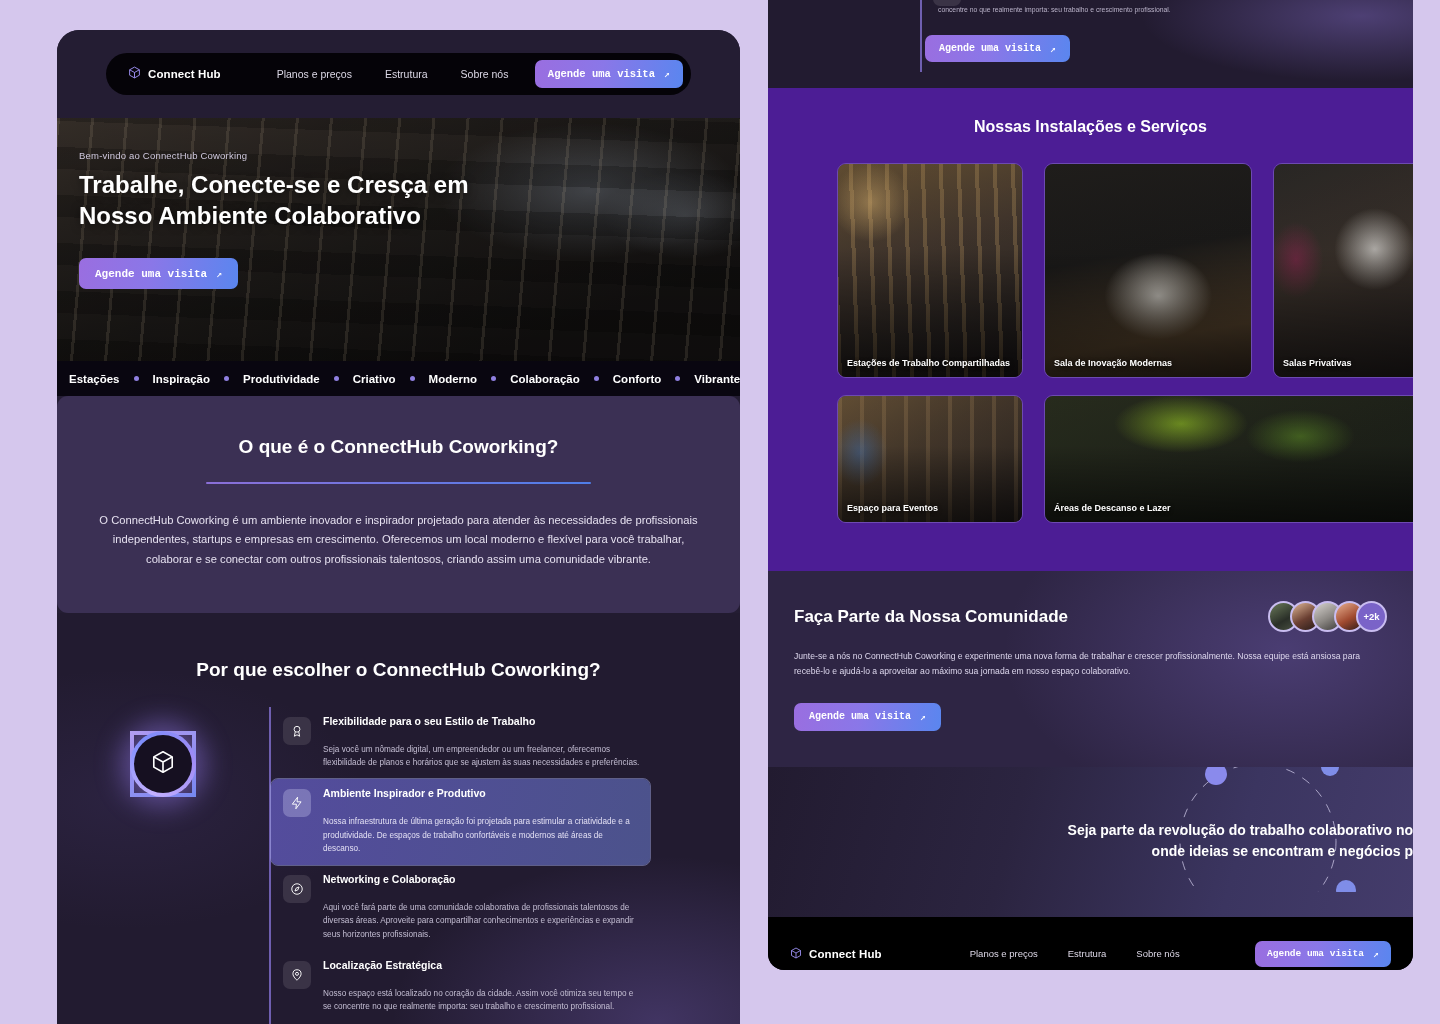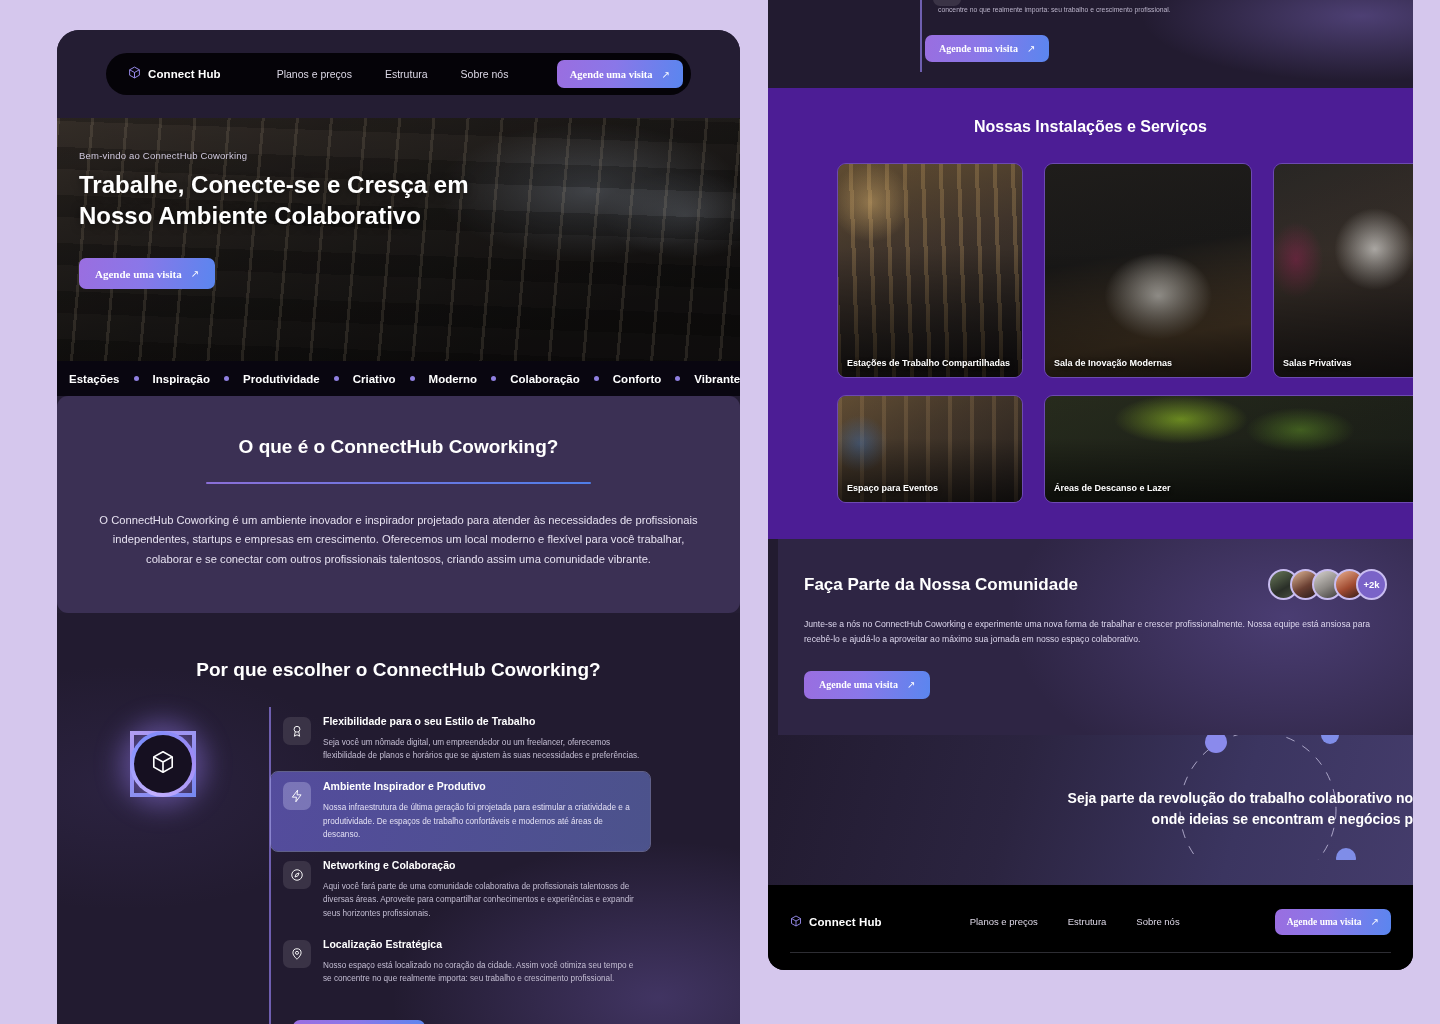--- a/index.html
+++ b/index.html
@@ -25,21 +25,21 @@
     border-radius: 21px; display: flex; align-items: center;
     padding: 0 8px 0 22px; gap: 0;
   }
   .brand { display: flex; align-items: center; gap: 7px; }
   .brand-name { color: #fff; font-size: 11.5px; font-weight: bold; letter-spacing: .1px; }
   .nav-links { display: flex; align-items: center; gap: 33px; margin-left: 56px; }
   .nav-links a { color: #dcd8e6; font-size: 10.5px; text-decoration: none; white-space: nowrap; }
   .btn-grad {
     background: linear-gradient(100deg, #9a6ee0 0%, #8a77e8 45%, #5a86ef 100%);
     color: #fff; border: none; border-radius: 7px;
-    font-family: Liberation Serif, serif;
+    font-family: Liberation Mono, monospace;
     font-size: 10.5px; font-weight: bold;
     display: inline-flex; align-items: center; gap: 9px;
     cursor: pointer; white-space: nowrap;
   }
   .nav-cta { margin-left: auto; height: 28px; padding: 0 13px; }
   .arrow { font-size: 10px; font-weight: normal; }
 
   
   .hero { position: relative; height: 243px; overflow: hidden; }
   .hero-img { position: absolute; inset: 0;
@@ -92,46 +92,46 @@
   .orb-inner { position:relative; z-index:1; width:58px;height:58px;border-radius:50%;
     background:#161021; display:flex;align-items:center;justify-content:center; }
   .feat-col { flex: 1; padding-right: 90px; border-left: 2px solid #6f5fb0; }
   .feat { display: flex; gap: 12px; padding: 8px 10px 10px 12px; border-radius: 7px; }
   .feat.active { background: linear-gradient(100deg, rgba(92,84,175,.85), rgba(110,128,215,.55));
     outline: 1px solid rgba(170,180,245,.45); }
   .feat-ico { width: 28px; height: 28px; border-radius: 7px; background: #3a3346;
     display:flex;align-items:center;justify-content:center; flex:none; margin-top:2px; }
   .feat.active .feat-ico { background: rgba(225,228,255,.28); }
   .feat-h { color: #fff; font-size: 10.5px; font-weight: bold; }
-  .feat-p { color: #c3bdd2; font-size: 8.2px; line-height: 1.62; margin-top: 9px; max-width: 330px; }
+  .feat-p { color: #c3bdd2; font-size: 8.2px; line-height: 1.62; margin-top: 16px; max-width: 330px; }
   .feat.active .feat-p { color: #e3e0f4; }
   .why-cta { margin: 24px 0 0 22px; height: 30px; padding: 0 16px; font-size: 10.5px; }
 
   
   .panel-right {
     position: absolute; left: 768px; top: 0;
     width: 645px; height: 970px;
     border-radius: 0 0 16px 16px; overflow: hidden; background: #221b30;
   }
   .r-top { position: relative; padding: 0 0 26px; background:
       radial-gradient(ellipse 55% 120% at 92% 18%, rgba(130,108,198,.45), transparent 62%),
       #221b30; }
   .r-topline { color:#b9b2c8; font-size: 6.8px; padding: 6px 0 0 170px; }
   .r-top-cta { margin: 22px 0 0 157px; height: 27px; padding: 0 14px; font-size: 10px; }
   .r-vline { position:absolute; left:152px; top:0; width:2px; height:72px; background:#6f5fb0; }
   .r-ico-stub { position:absolute; left:165px; top:-8px; width:28px;height:14px;border-radius:0 0 7px 7px;background:#3a3346; }
 
   .facilities { background: #4c1d95; padding: 30px 0 36px; }
   .fac-title { color:#fff; font-size: 16px; font-weight: bold; text-align:center; }
-  .fac-grid { width: 603px; margin: 27px auto 0; display: grid;
+  .fac-grid { width: 603px; margin: 27px auto 12px; display: grid;
     grid-template-columns: 186px 208px 185px; gap: 17px 21px; padding-left: 48px; }
   .card { border-radius: 9px; overflow: hidden; position: relative;
     border: 1px solid rgba(150,130,210,.45); }
   .card.r1 { height: 215px; }
-  .card.r2 { height: 108px; }
+  .card.r2 { height: 128px; }
   .card.span2 { grid-column: 2 / span 2; }
   .card-img { position:absolute; inset:0; }
   .card-img:after { content:""; position:absolute; inset:0;
     background: linear-gradient(to bottom, rgba(0,0,0,.10) 40%, rgba(0,0,0,.62)); }
   .card-lbl { position:absolute; left: 9px; bottom: 9px; color:#fff;
     font-size: 9px; font-weight: bold; z-index:2; text-shadow: 0 1px 4px rgba(0,0,0,.8); }
 
   .ci1 { background:
       radial-gradient(ellipse 30% 40% at 20% 30%, rgba(210,180,120,.55), transparent 60%),
       repeating-linear-gradient(88deg, rgba(225,180,110,.30) 0 4px, transparent 4px 17px),
@@ -152,21 +152,21 @@
       repeating-linear-gradient(90deg, rgba(225,180,120,.18) 0 4px, transparent 4px 22px),
       linear-gradient(150deg,#6b5539 0%,#4a3c2e 40%,#241f1e 100%); }
   .ci5 { background:
       radial-gradient(ellipse 28% 40% at 33% 22%, rgba(160,210,40,.65), transparent 58%),
       radial-gradient(ellipse 22% 35% at 62% 32%, rgba(120,185,45,.45), transparent 60%),
       linear-gradient(160deg,#2b3020 0%,#22261c 45%,#171a16 100%); }
 
   .community { background:
       radial-gradient(ellipse 70% 140% at 80% 40%, rgba(120,100,190,.38), transparent 62%),
       #2e2544;
-    padding: 30px 26px 36px; position: relative; margin-left: 10px; }
+    padding: 30px 26px 36px; position: relative; }
   .com-head { display:flex; align-items:center; justify-content:space-between; }
   .com-title { color:#fff; font-size: 17px; font-weight: bold; }
   .avatars { display:flex; align-items:center; }
   .av { width: 31px; height: 31px; border-radius: 50%; border: 2px solid #c9bdf0; margin-left: -9px; }
   .av:first-child { margin-left: 0; }
   .av1 { background: linear-gradient(150deg,#6a7a5a,#2a2f28 60%,#4a5242); }
   .av2 { background: linear-gradient(150deg,#e0b898,#6a3f32 55%,#241a18); }
   .av3 { background: linear-gradient(150deg,#d8d4d0,#8a8682 55%,#3a3836); }
   .av4 { background: linear-gradient(150deg,#e8b090,#a04a30 55%,#2a1a18); }
   .av-more { width: 31px; height: 31px; border-radius: 50%; border: 2px solid #c9bdf0;

